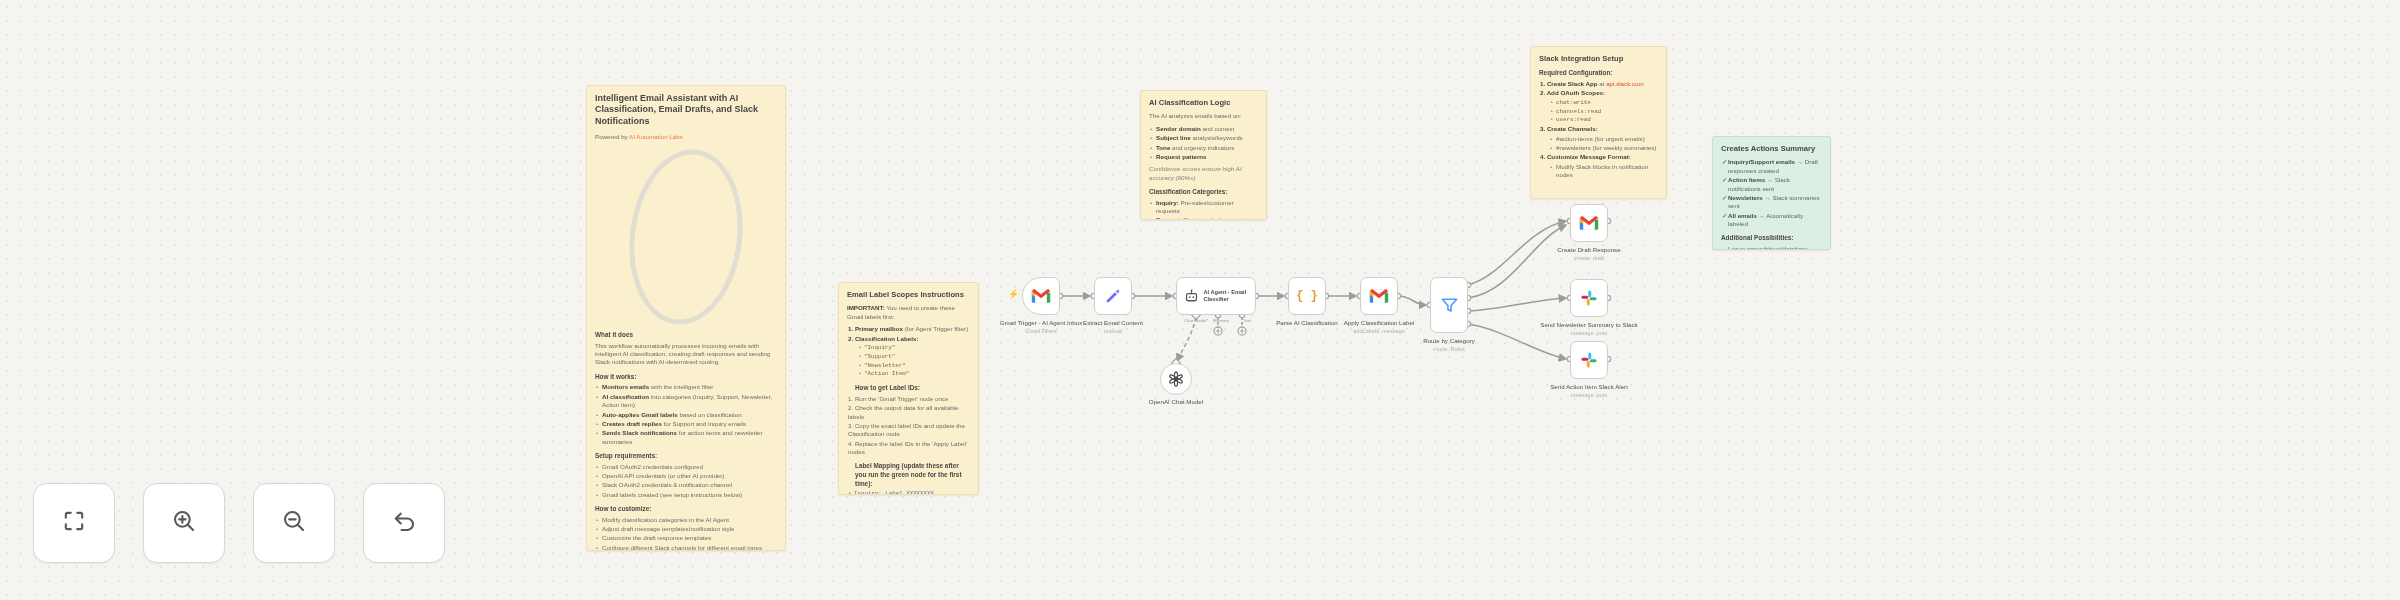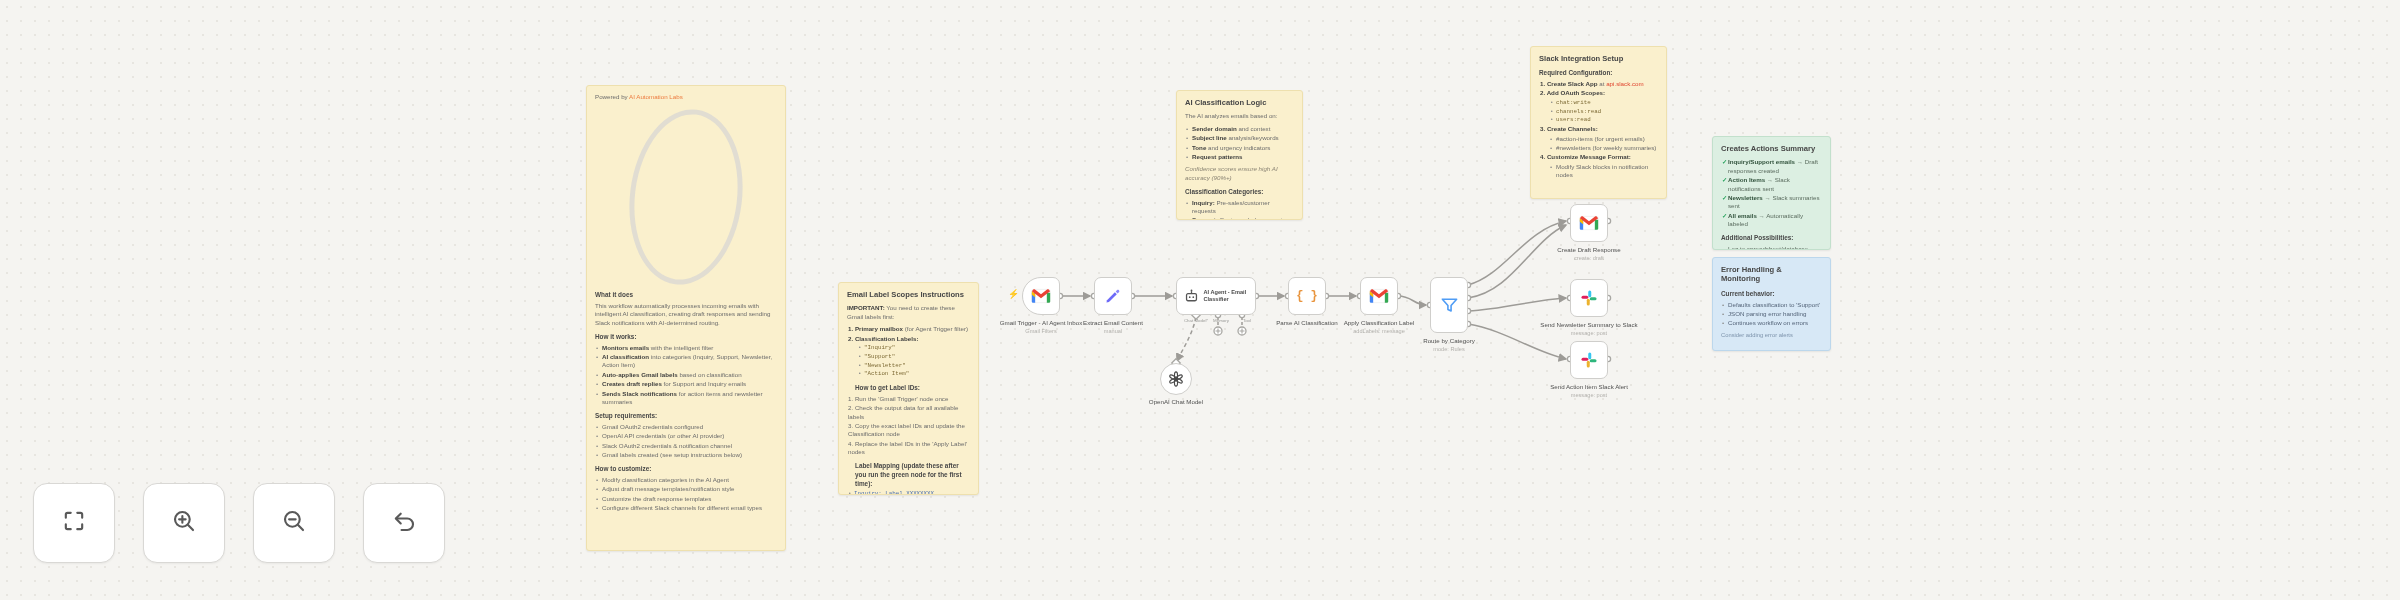--- a/index.html
+++ b/index.html
@@ -38,21 +38,21 @@
   .sticky li.check::before { content:"\2713"; color:#27a35c; font-weight:bold; }
   .sticky li.arrow::before { content:"\2192"; color:#5a6b5e; }
   .sticky b { color:#3f3f3f; }
   .green b { color:#31523c; }
   .orange-link { color:#ec7b3f; }
   .red { color:#e0432d; }
   .muted-note { font-style:italic; margin:3px 0 3px 8px; color:#8a8474; }
   .small-footer { margin-top:4px; color:#7d93ab; font-size:5.8px; }
   #sticky-main   { left:586px; top:85px;  width:200px; height:466px; }
   #sticky-labels { left:838px; top:282px; width:141px; height:213px; }
-  #sticky-ai     { left:1176px; top:90px; width:127px; height:130px; }
+  #sticky-ai     { left:1140px; top:90px; width:127px; height:130px; }
   #sticky-slack  { left:1530px; top:46px; width:137px; height:153px; }
   #sticky-actions{ left:1712px; top:136px; width:119px; height:114px; }
   #sticky-error  { left:1712px; top:257px; width:119px; height:94px; }
   #logo-doodle {
     width:112px; height:176px; margin:8px auto 6px;
     border:5px solid #dcd9d2; border-radius:50%;
     transform:rotate(7deg); opacity:.85;
   }
   
   .node {
@@ -101,20 +101,21 @@
   }
   #btn-fit { left:33px; } #btn-zin { left:143px; } #btn-zout { left:253px; } #btn-undo { left:363px; }
   #edges, #ports { position:absolute; left:0; top:0; pointer-events:none; }
 </style>
 </head>
 <body>
 
 <div id="canvas">
 
   <div class="sticky yellow" id="sticky-main">
+    <h1>Intelligent Email Assistant with AI Classification, Email Drafts, and Slack Notifications</h1>
     <div>
       <span>Powered by </span><span class="orange-link">AI Automation Labs</span>
     </div>
     <div id="logo-doodle"></div>
     <h3>What it does</h3>
     <p>This workflow automatically processes incoming emails with intelligent AI classification, creating draft responses and sending Slack notifications with AI-determined routing.</p>
     <h3>How it works:</h3>
     <ul>
         <li><b>Monitors emails</b> with the intelligent filter</li>
         <li><b>AI classification</b> into categories (Inquiry, Support, Newsletter, Action Item)</li>
@@ -203,30 +204,20 @@
         <li class="check"><b>Action Items</b> → Slack notifications sent</li>
         <li class="check"><b>Newsletters</b> → Slack summaries sent</li>
         <li class="check"><b>All emails</b> → Automatically labeled</li>
       </ul>
     <h3>Additional Possibilities:</h3>
     <ul>
         <li class="arrow">Log to spreadsheet/database</li>
       </ul>
   </div>
 
-  <div class="sticky blue" id="sticky-error">
-    <h2>Error Handling &amp; Monitoring</h2>
-    <h3>Current behavior:</h3>
-    <ul>
-        <li>Defaults classification to 'Support'</li>
-        <li>JSON parsing error handling</li>
-        <li>Continues workflow on errors</li>
-      </ul>
-    <p class="small-footer">Consider adding error alerts</p>
-  </div>
 
   <svg id="edges" width="2400" height="600">
     <defs>
       <marker id="arw" markerWidth="7" markerHeight="7" refX="5" refY="3" orient="auto">
         <path d="M0 0 L6 3 L0 6 Z" fill="#9d9b97"></path>
       </marker>
     </defs>
     <g stroke="#9d9b97" stroke-width="1.5" fill="none">
       <path d="M1060 296 H1090" marker-end="url(#arw)"></path>
       <path d="M1132 296 H1172" marker-end="url(#arw)"></path>

